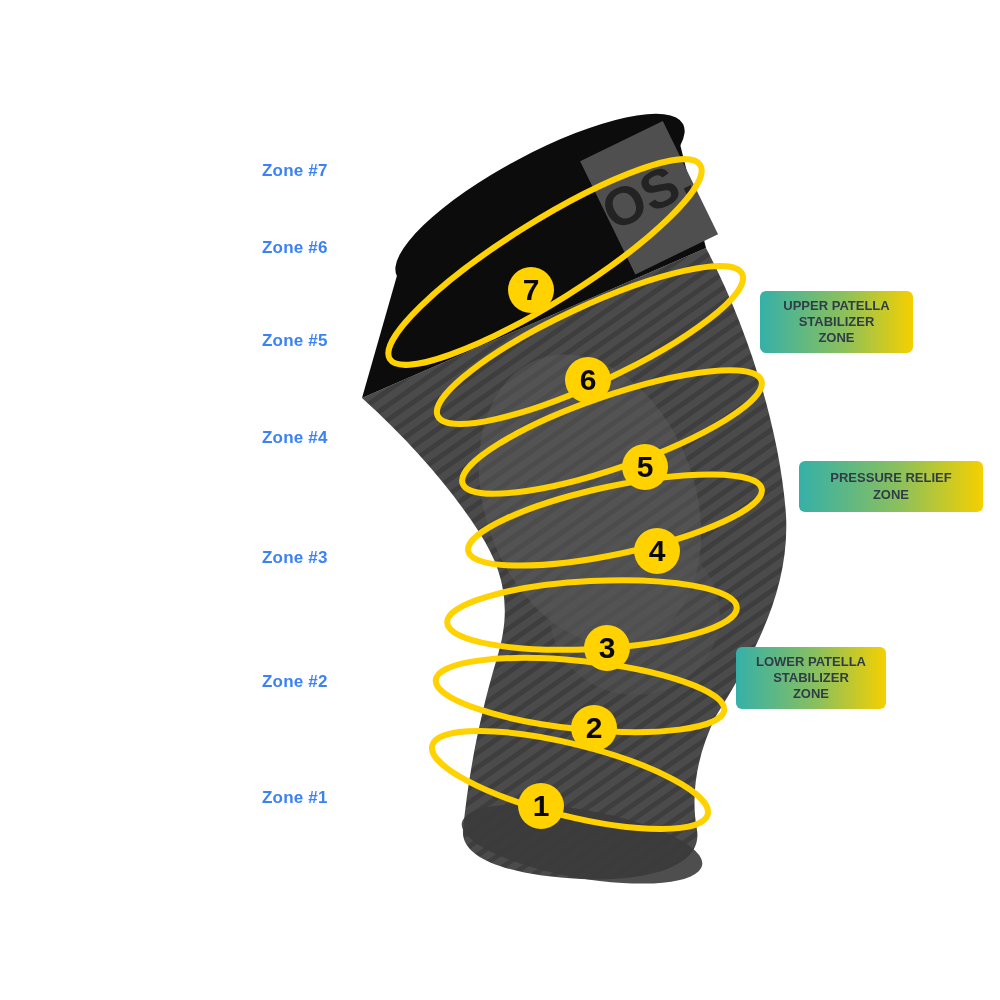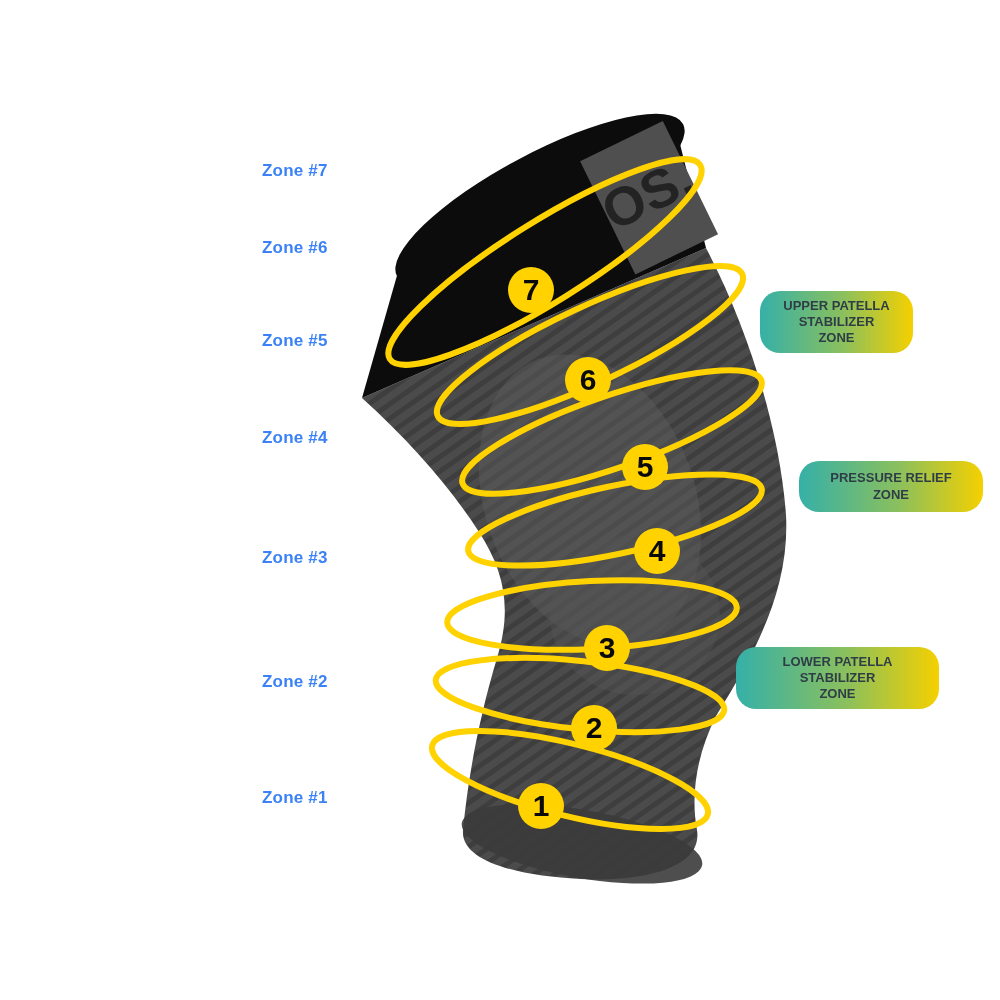--- a/index.html
+++ b/index.html
@@ -37,21 +37,21 @@
     font-size: 30px;
     font-weight: 700;
     display: flex;
     align-items: center;
     justify-content: center;
     line-height: 1;
   }
   .callout {
     position: absolute;
     background: linear-gradient(90deg, #35b0a8 0%, #8cc05c 55%, #f5d000 100%);
-    border-radius: 20px;
+    border-radius: 6px;
     color: #2f3e46;
     font-size: 13px;
     font-weight: 700;
     text-align: center;
     text-transform: uppercase;
     white-space: pre-line;
     line-height: 1.25;
     padding: 0 6px;
     box-sizing: border-box;
     display: flex;
@@ -122,17 +122,17 @@
   <div class="ring-badge" style="left:634px; top:528px;">4</div>
   <div class="ring-badge" style="left:584px; top:625px;">3</div>
   <div class="ring-badge" style="left:571px; top:705px;">2</div>
   <div class="ring-badge" style="left:518px; top:783px;">1</div>
 
   <div class="callout" style="left:760px; top:291px; width:153px; min-height:62px;">UPPER PATELLA
 STABILIZER
 ZONE</div>
   <div class="callout" style="left:799px; top:461px; width:184px; min-height:51px;">PRESSURE RELIEF
 ZONE</div>
-  <div class="callout" style="left:736px; top:647px; width:203px; min-height:62px;">LOWER PATELLA
+  <div class="callout" style="left:736px; top:647px; width:150px; min-height:62px;">LOWER PATELLA
 STABILIZER
 ZONE</div>
 
 </div>
 
 </body></html>

